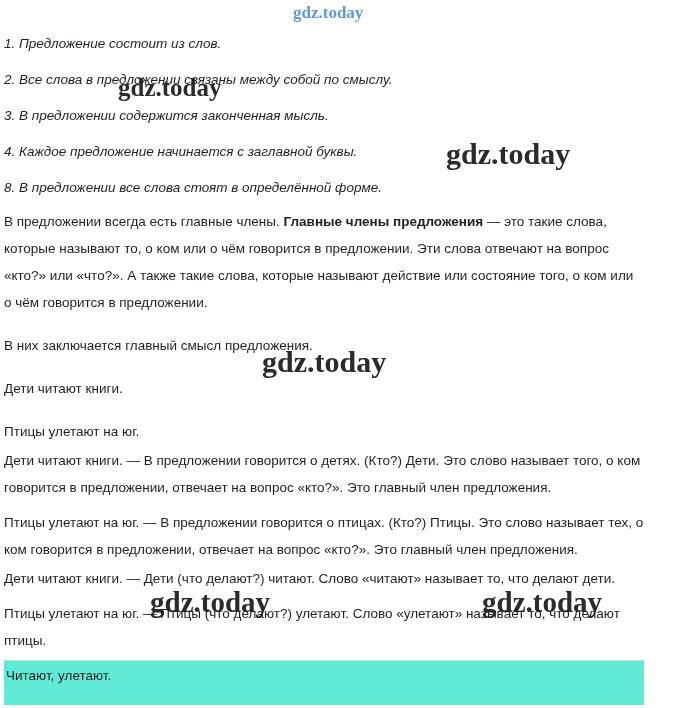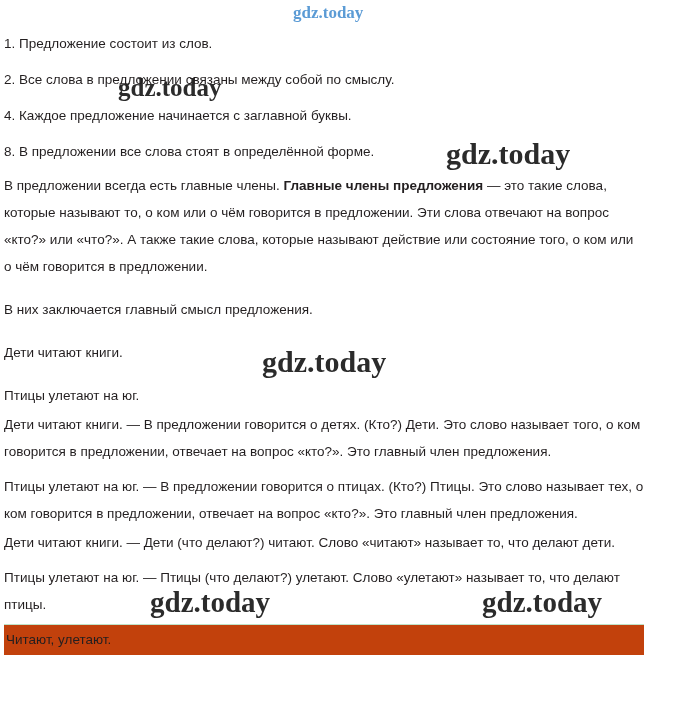--- a/index.html
+++ b/index.html
@@ -47,63 +47,65 @@
   .para {
     position: relative;
     z-index: 10;
     font-size: 13.5px;
     line-height: 31px;
     color: #231f20;
     margin: 0;
   }
   .list-item {
     line-height: 36px;
+    font-style: italic;
   }
   .flow {
     line-height: 27px;
     margin-top: 2px;
   }
   .gap {
     height: 14px;
   }
   .gap-sm {
     height: 6px;
   }
   b.bold {
     font-weight: bold;
     margin-top: 22px;
   }
   .answer-bar {
     position: relative;
     z-index: 10;
-    background: #c2410c;
+    background: #5eead4;
     border-top: 1px solid #bfe3c9;
     font-size: 13.5px;
     line-height: 26px;
-    padding: 2px 4px 2px 2px;
+    padding: 2px 4px 16px 2px;
     margin-top: 6px;
     color: #231f20;
   }
 </style>
 </head>
 <body>
 
 <div class="page">
 
   <div class="wm wm-blue wm-1">gdz.today</div>
   <div class="wm wm-2">gdz.today</div>
   <div class="wm wm-3">gdz.today</div>
   <div class="wm wm-4">gdz.today</div>
   <div class="wm wm-5">gdz.today</div>
   <div class="wm wm-6">gdz.today</div>
 
   <div style="height:26px"></div>
 
   <p class="para list-item">1. Предложение состоит из слов.</p>
   <p class="para list-item">2. Все слова в предложении связаны между собой по смыслу.</p>
+  <p class="para list-item">3. В предложении содержится законченная мысль.</p>
   <p class="para list-item">4. Каждое предложение начинается с заглавной буквы.</p>
   <p class="para list-item">8. В предложении все слова стоят в определённой форме.</p>
 
   <p class="para flow"><span>В предложении всегда есть главные члены. </span><b class="bold">Главные члены предложения</b><span> — это такие слова, которые называют то, о ком или о чём говорится в предложении. Эти слова отвечают на вопрос «кто?» или «что?». А также такие слова, которые называют действие или состояние того, о ком или о чём говорится в предложении.</span></p>
 
   <div class="gap"></div>
   <p class="para flow">В них заключается главный смысл предложения.</p>
 
   <div class="gap"></div>
   <p class="para flow">Дети читают книги.</p>

